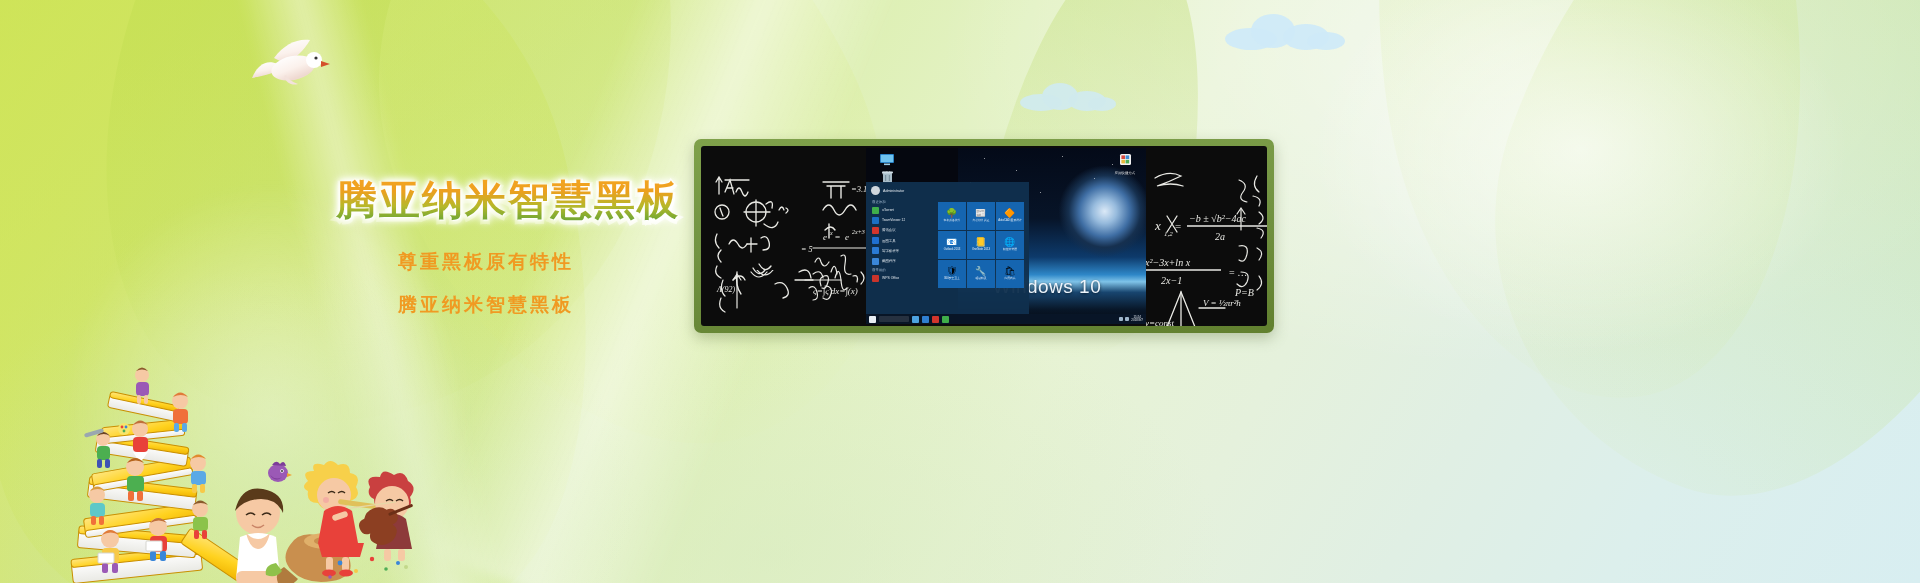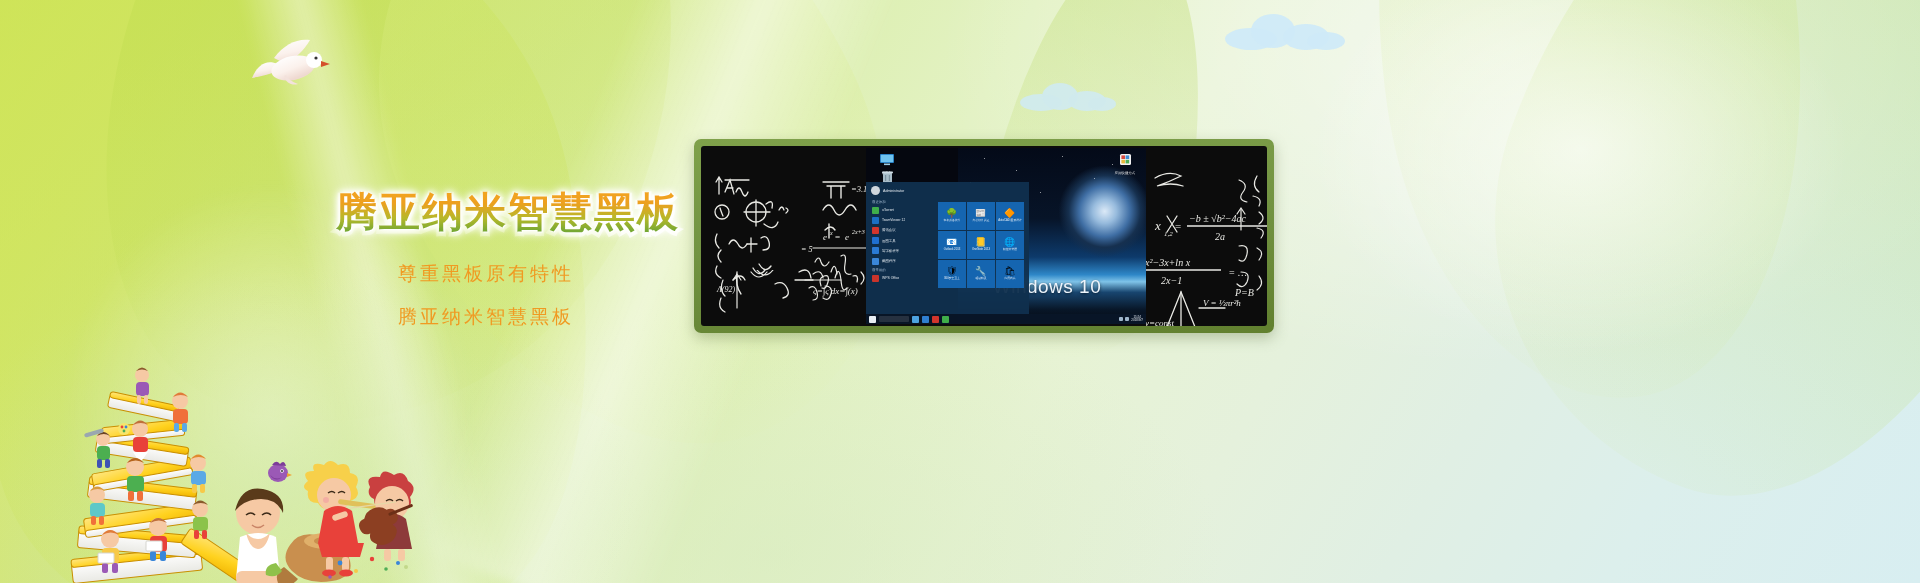--- a/index.html
+++ b/index.html
@@ -89,38 +89,38 @@
   }
 
   
   .cloud { position:absolute; pointer-events:none; }
   .cloud .puff { position:absolute; background:#cfeaf8; border-radius:50%; opacity:.95; }
 
   
   .dove { position:absolute; pointer-events:none; }
 
   
-  .text-block { position:absolute; left:336px; top:178px; width:300px; text-align:center;margin-top:12px; }
+  .text-block { position:absolute; left:336px; top:178px; width:300px; text-align:center; }
   .headline {
     font-size:41px; font-weight:bold; letter-spacing:2px;
     line-height:1.1; white-space:nowrap;
     background:linear-gradient(to bottom, #f5a623 0%, #eda01f 30%, #b6b82a 58%, #79a933 80%, #5d9c33 100%);
     -webkit-background-clip:text; background-clip:text;
     -webkit-text-fill-color:transparent; color:transparent;
     filter:drop-shadow(0 0 3px #fff) drop-shadow(0 0 5px #fff) drop-shadow(1px 1px 0 rgba(255,255,255,.9));
     padding:2px 0 6px;
   }
   .headline-outline {
     position:absolute; left:0; top:0; width:100%;
     font-size:41px; font-weight:bold; letter-spacing:2px; line-height:1.1;
     white-space:nowrap; color:transparent;
     -webkit-text-stroke:5px #ffffff; z-index:-1; padding:2px 0 6px;
   }
   .headline-wrap { position:relative; display:block; }
-  .subline { color:#f09a22; font-size:19px; letter-spacing:3px; margin-top:26px; white-space:nowrap; }
+  .subline { color:#f09a22; font-size:19px; letter-spacing:3px; margin-top:26px; white-space:nowrap;font-weight:bold; }
   .subline.second { margin-top:17px; }
 
   
   .board {
     position:absolute; left:694px; top:139px; width:580px; height:194px;
     background:linear-gradient(175deg,#7fa14a 0%, #739443 45%, #61802f 100%);
     border-radius:7px; padding:7px;
     box-shadow:0 5px 14px rgba(90,110,60,.35);
   }
   .board-inner {

